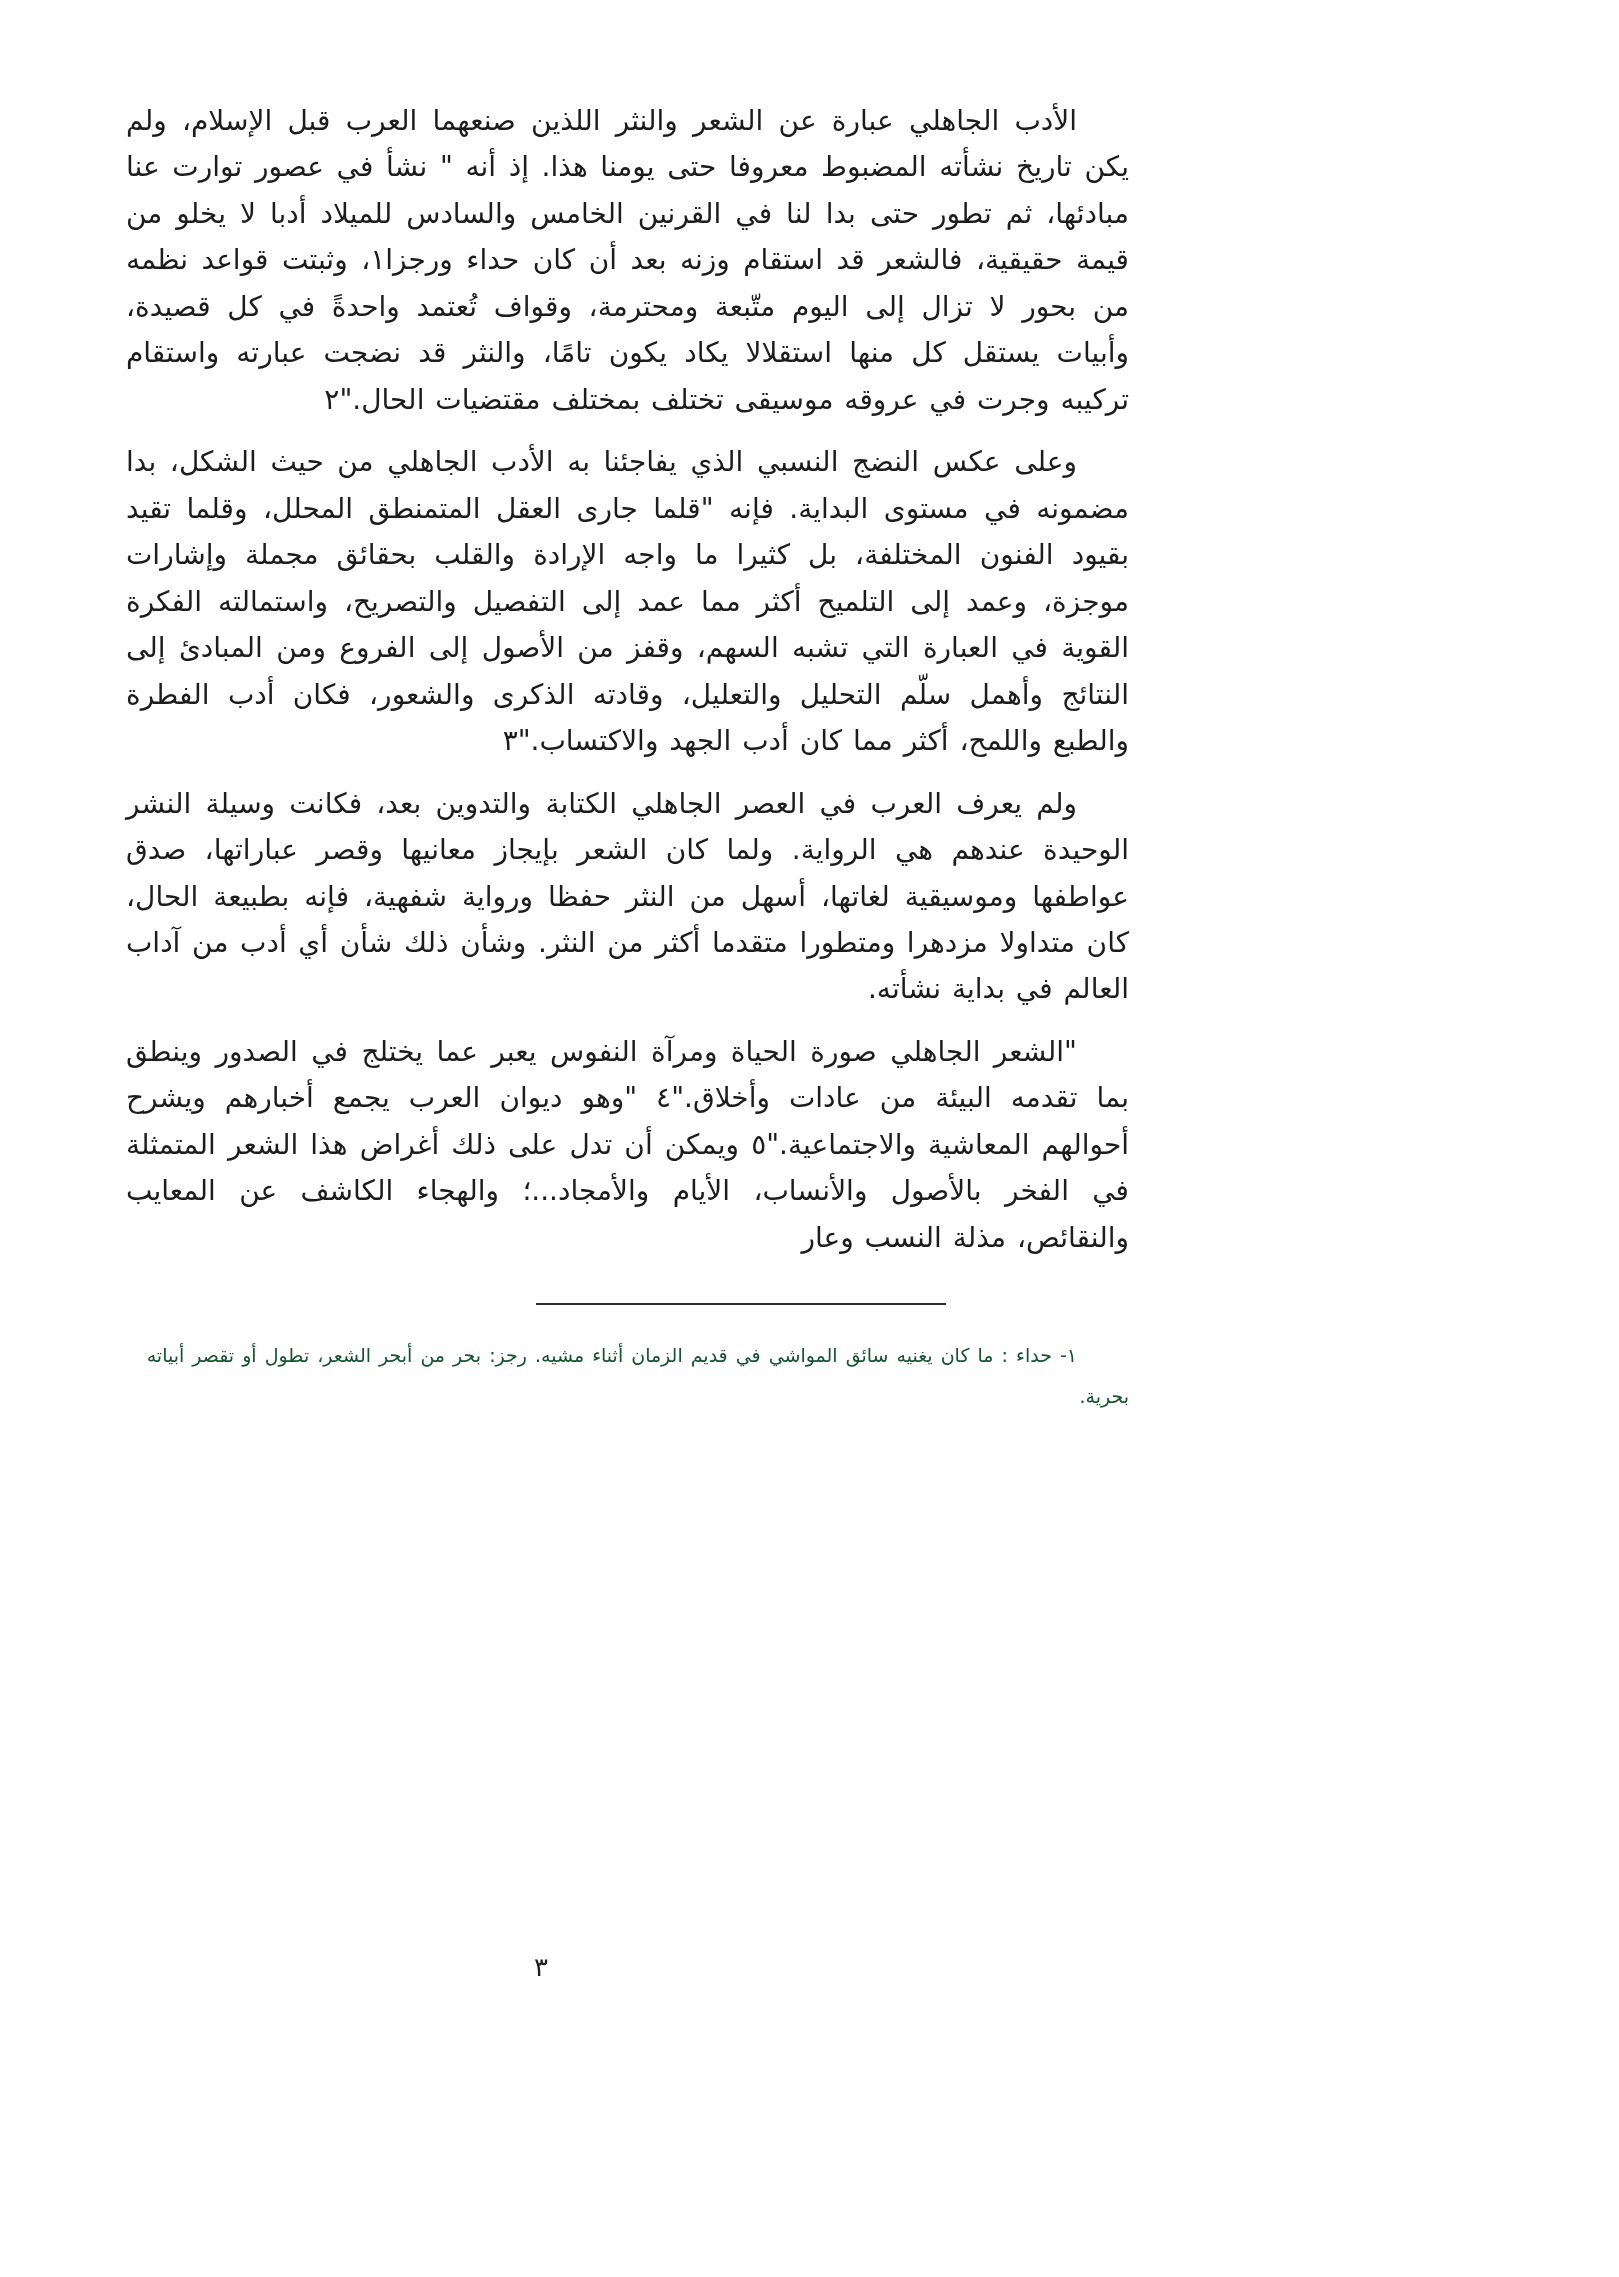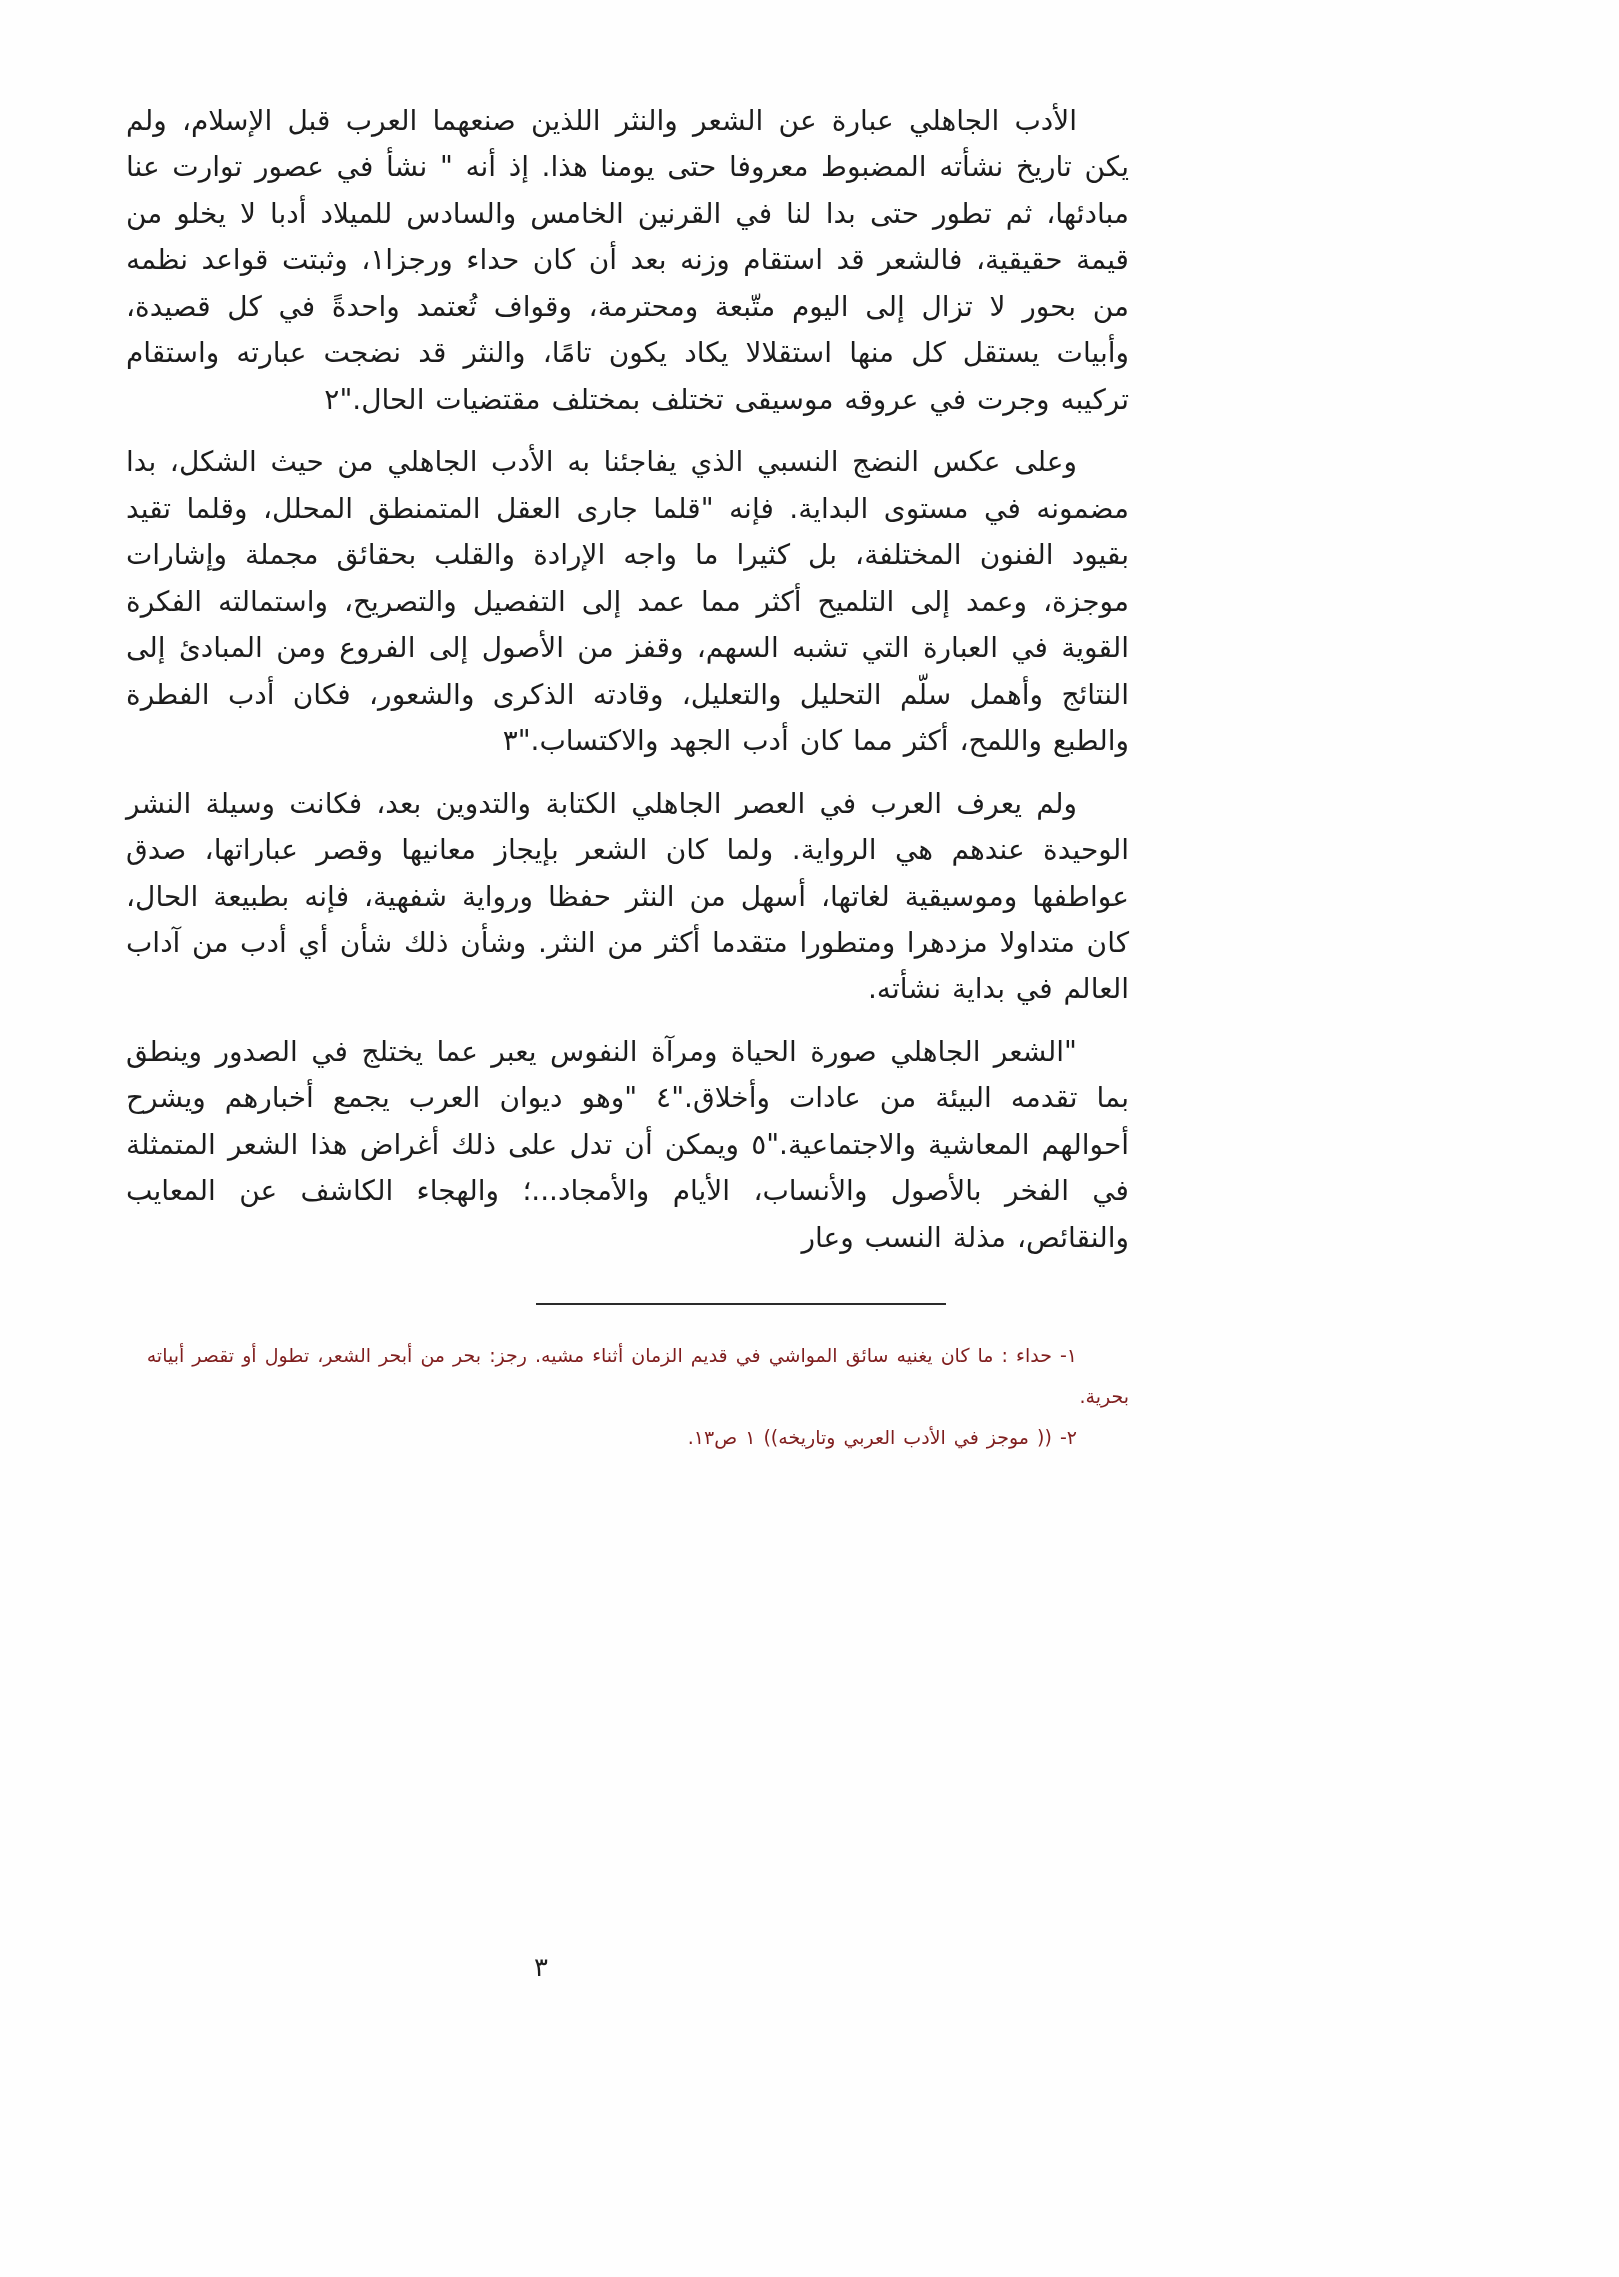--- a/index.html
+++ b/index.html
@@ -37,21 +37,21 @@
     border-top: 2px solid #2a2a2a;
     margin-top: 42px;
     margin-bottom: 30px;
     margin-right: 183px;
   }
   .footnotes {
     direction: rtl;
     text-align: right;
     font-size: 19px;
     line-height: 2.15;
-    color: #7f1d1d;
+    color: #14532d;
   }
   .footnotes .footnote {
     margin: 0;
   }
   .page-number {
     position: absolute;
     top: 1952px;
     left: 502px;
     width: 80px;
     text-align: center;
@@ -68,20 +68,19 @@
   <div class="content">
     <p>الأدب الجاهلي عبارة عن الشعر والنثر اللذين صنعهما العرب قبل الإسلام، ولم يكن تاريخ نشأته المضبوط معروفا حتى يومنا هذا. إذ أنه " نشأ في عصور توارت عنا مبادئها، ثم تطور حتى بدا لنا في القرنين الخامس والسادس للميلاد أدبا لا يخلو من قيمة حقيقية، فالشعر قد استقام وزنه بعد أن كان حداء ورجزا١، وثبتت قواعد نظمه من بحور لا تزال إلى اليوم متّبعة ومحترمة، وقواف تُعتمد واحدةً في كل قصيدة، وأبيات يستقل كل منها استقلالا يكاد يكون تامًا، والنثر قد نضجت عبارته واستقام تركيبه وجرت في عروقه موسيقى تختلف بمختلف مقتضيات الحال."٢</p>
     <p>وعلى عكس النضج النسبي الذي يفاجئنا به الأدب الجاهلي من حيث الشكل، بدا مضمونه في مستوى البداية. فإنه "قلما جارى العقل المتمنطق المحلل، وقلما تقيد بقيود الفنون المختلفة، بل كثيرا ما واجه الإرادة والقلب بحقائق مجملة وإشارات موجزة، وعمد إلى التلميح أكثر مما عمد إلى التفصيل والتصريح، واستمالته الفكرة القوية في العبارة التي تشبه السهم، وقفز من الأصول إلى الفروع ومن المبادئ إلى النتائج وأهمل سلّم التحليل والتعليل، وقادته الذكرى والشعور، فكان أدب الفطرة والطبع واللمح، أكثر مما كان أدب الجهد والاكتساب."٣</p>
     <p>ولم يعرف العرب في العصر الجاهلي الكتابة والتدوين بعد، فكانت وسيلة النشر الوحيدة عندهم هي الرواية. ولما كان الشعر بإيجاز معانيها وقصر عباراتها، صدق عواطفها وموسيقية لغاتها، أسهل من النثر حفظا ورواية شفهية، فإنه بطبيعة الحال، كان متداولا مزدهرا ومتطورا متقدما أكثر من النثر. وشأن ذلك شأن أي أدب من آداب العالم في بداية نشأته.</p>
     <p>"الشعر الجاهلي صورة الحياة ومرآة النفوس يعبر عما يختلج في الصدور وينطق بما تقدمه البيئة من عادات وأخلاق."٤ "وهو ديوان العرب يجمع أخبارهم ويشرح أحوالهم المعاشية والاجتماعية."٥ ويمكن أن تدل على ذلك أغراض هذا الشعر المتمثلة في الفخر بالأصول والأنساب، الأيام والأمجاد...؛ والهجاء الكاشف عن المعايب والنقائص، مذلة النسب وعار</p>
 
     <div class="footnote-separator"></div>
 
     <div class="footnotes">
       <p class="footnote">١- حداء : ما كان يغنيه سائق المواشي في قديم الزمان أثناء مشيه. رجز: بحر من أبحر الشعر، تطول أو تقصر أبياته بحرية.</p>
-      <p class="footnote">٢- (( موجز في الأدب العربي وتاريخه)) ١ ص١٣.</p>
     </div>
   </div>
 
   <div class="page-number">٣</div>
 
 </div>
 
 
 </body></html>

